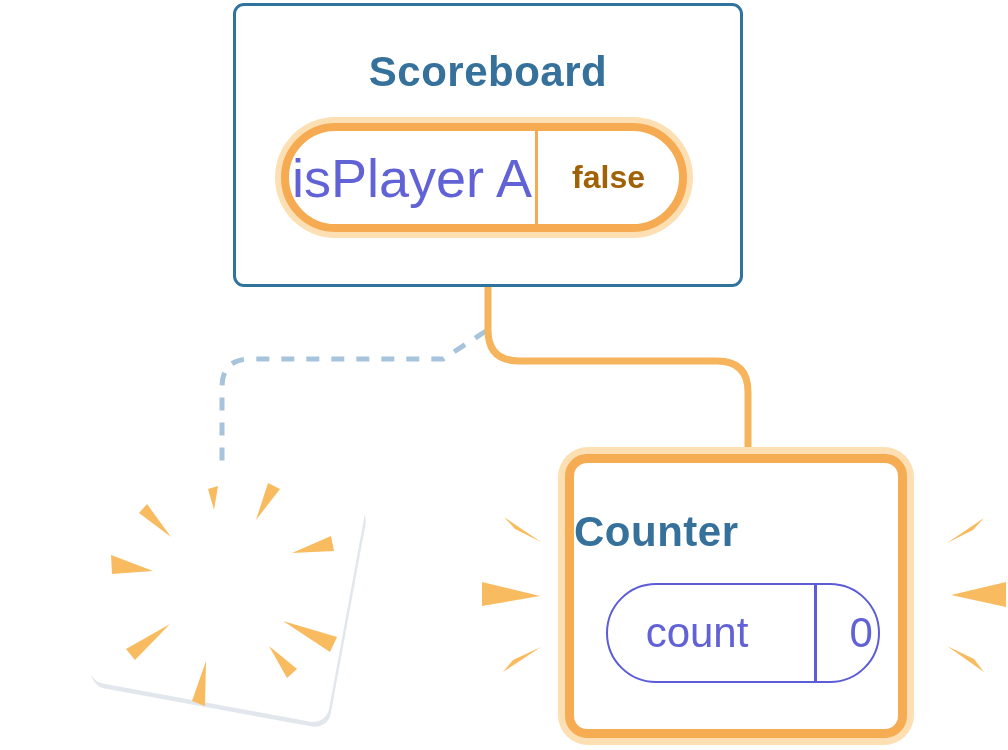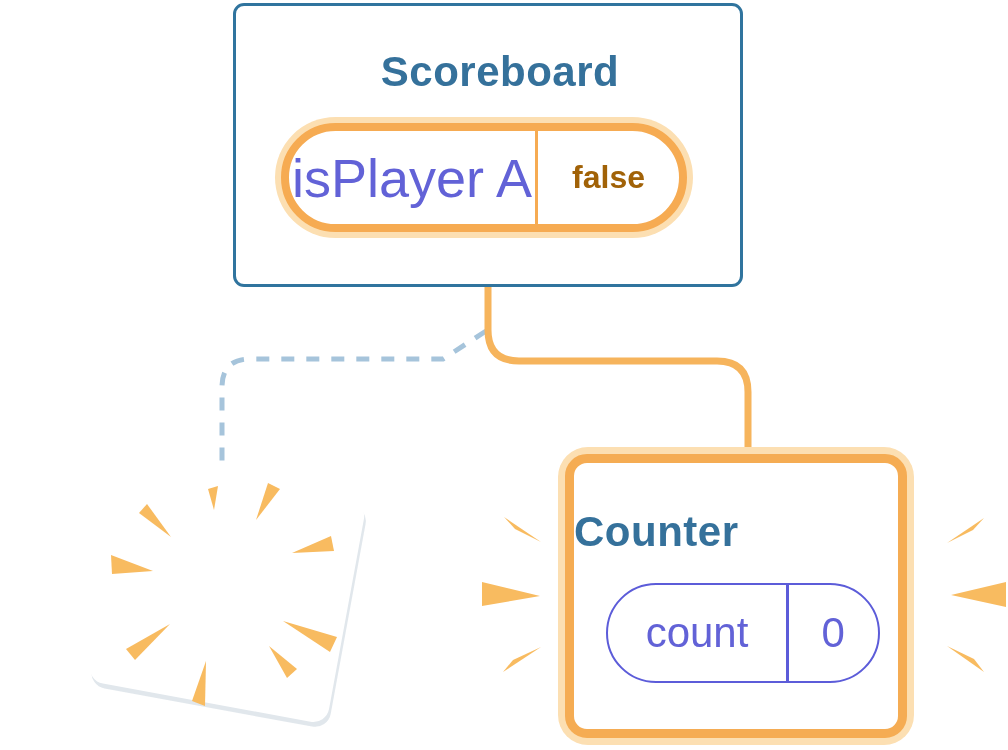--- a/index.html
+++ b/index.html
@@ -12,21 +12,21 @@
   #art { position:absolute; left:0; top:0; z-index:0; }
 
   .component-card { position:absolute; z-index:1; }
 
   
   #scoreboard-card {
     left:233px; top:3px; width:510px; height:284px;
     background:#ffffff; border:3px solid #30749E; border-radius:11px;
   }
   .sb-title {
-    position:absolute; top:45px; left:12px; width:100%;
+    position:absolute; top:45px; left:0; width:100%;
     text-align:center; font-size:42px; line-height:42px; font-weight:700;
     color:#35719B; letter-spacing:0.5px;
   }
   .sb-pill-halo {
     position:absolute; left:39px; top:111px; width:418px; height:121px;
     background:#FCDFB2; border-radius:62px; padding:6px;
   }
   .sb-pill {
     width:100%; height:100%; background:#ffffff;
     border:8px solid #F6AB52; border-radius:56px;
@@ -52,21 +52,21 @@
     background:#ffffff; border:9px solid #F5AC53; border-radius:22px;
   }
   .counter-title {
     position:absolute; top:50px; left:0; width:100%;
     text-align:left; font-size:42px; line-height:38px; font-weight:700;
     color:#35719B; letter-spacing:0.5px;
   }
   .counter-pill {
     position:absolute; left:32px; top:120px; width:274px; height:100px;
     border:2.5px solid #5C5CD9; border-radius:52px;
-    display:flex; align-items:stretch; overflow:hidden; background:#ffffff;
+    display:flex; align-items:stretch; overflow:hidden; background:#ffffff;gap:28px;
   }
   .counter-cell-name {
     width:178px; display:flex; align-items:center; justify-content:center;
     font-size:42px; color:#6262D7;
   }
   .counter-divider { width:2.5px; background:#5C5CD9; }
   .counter-cell-value {
     flex:1; display:flex; align-items:center; justify-content:center;
     font-size:42px; color:#6262D7;
   }

